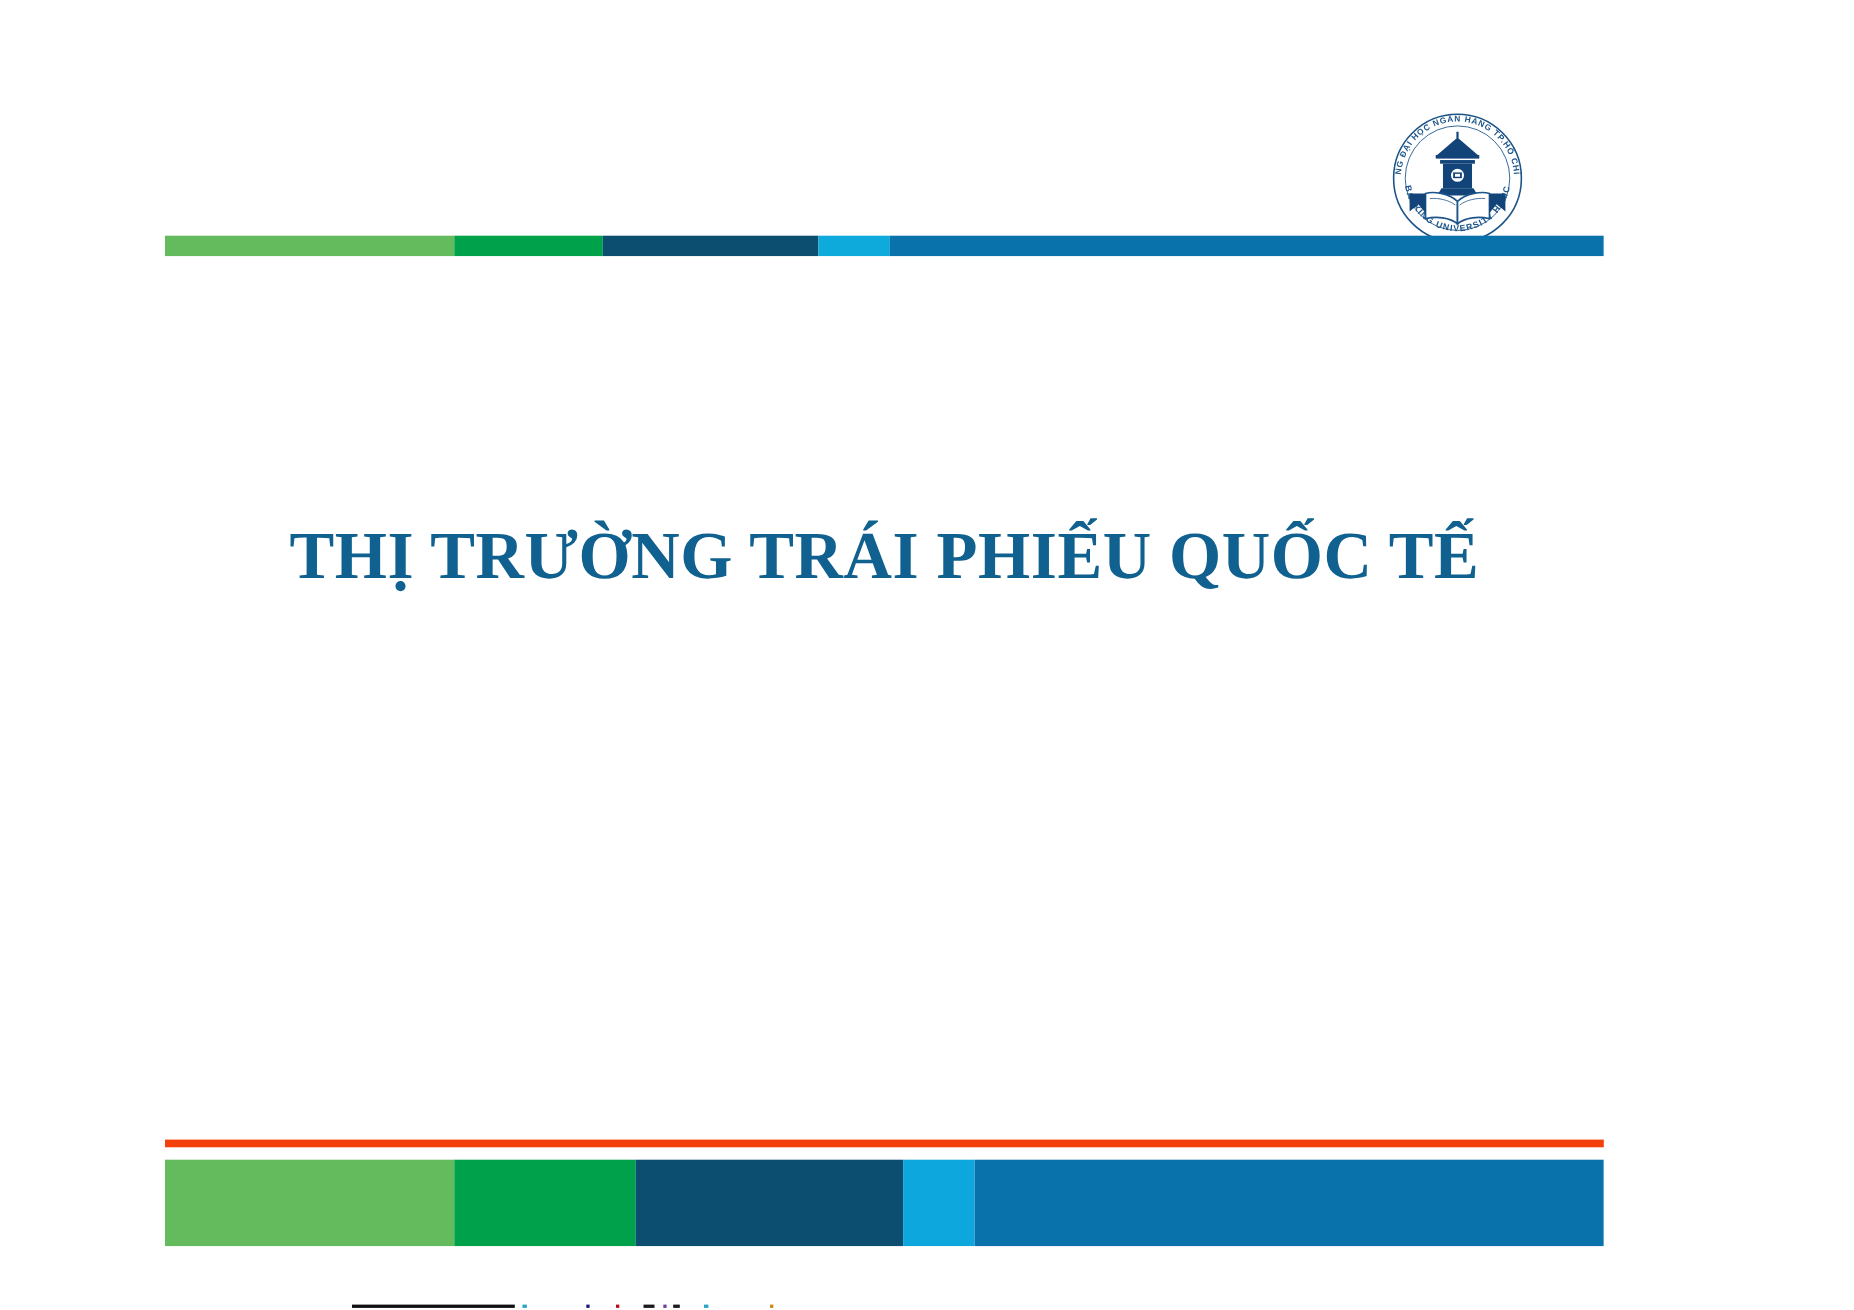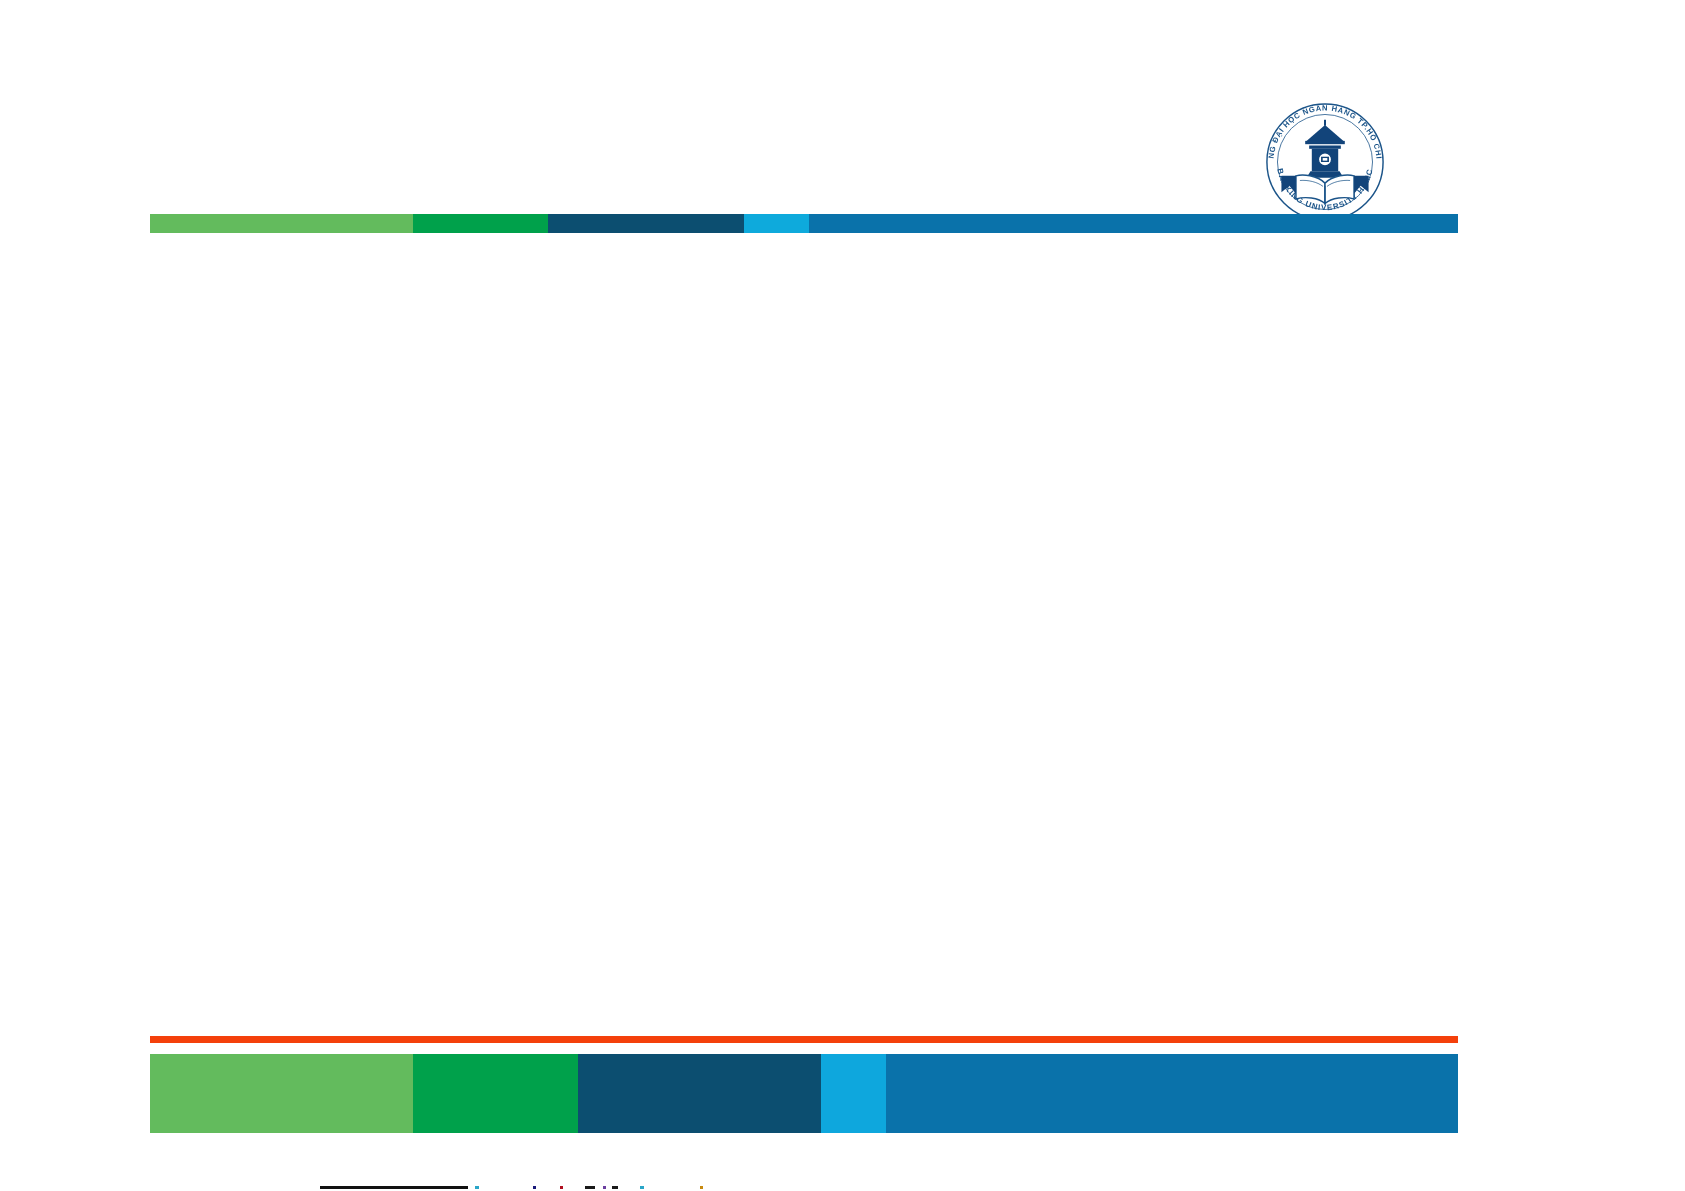--- a/index.html
+++ b/index.html
@@ -156,20 +156,21 @@
   </div>
 
   <div class="top-bar">
     <div class="seg" style="background: rgb(99, 187, 93); width: 20.1%;"></div>
     <div class="seg" style="background: rgb(0, 161, 75); width: 10.3%;"></div>
     <div class="seg" style="background: rgb(12, 78, 112); width: 15%;"></div>
     <div class="seg" style="background: rgb(14, 170, 220); width: 5%;"></div>
     <div class="seg" style="background: rgb(10, 114, 170); width: 49.6%;"></div>
   </div>
 
+  <h1 class="title" style="color: rgb(16, 97, 143);">THỊ TRƯỜNG TRÁI PHIẾU QUỐC TẾ</h1>
 
   <div class="bottom-rule" style="background: rgb(244, 64, 11);"></div>
 
   <div class="bottom-bar">
     <div class="seg" style="background: rgb(99, 187, 93); width: 20.1%;"></div>
     <div class="seg" style="background: rgb(0, 161, 75); width: 12.6%;"></div>
     <div class="seg" style="background: rgb(12, 78, 112); width: 18.6%;"></div>
     <div class="seg" style="background: rgb(14, 167, 221); width: 5%;"></div>
     <div class="seg" style="background: rgb(10, 114, 170); width: 43.7%;"></div>
   </div>

